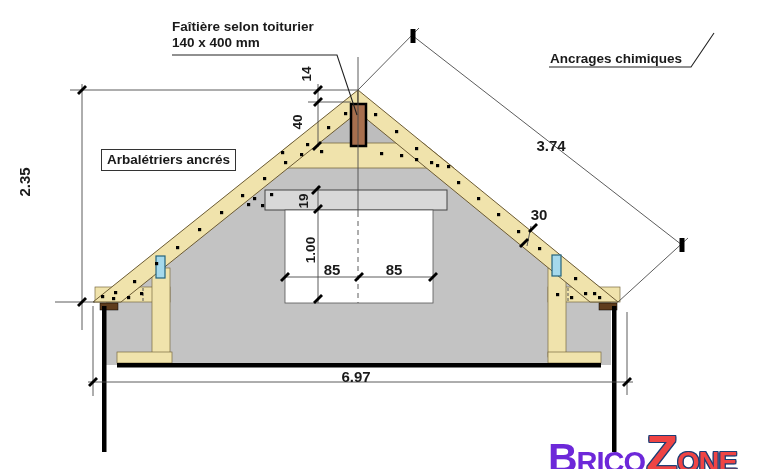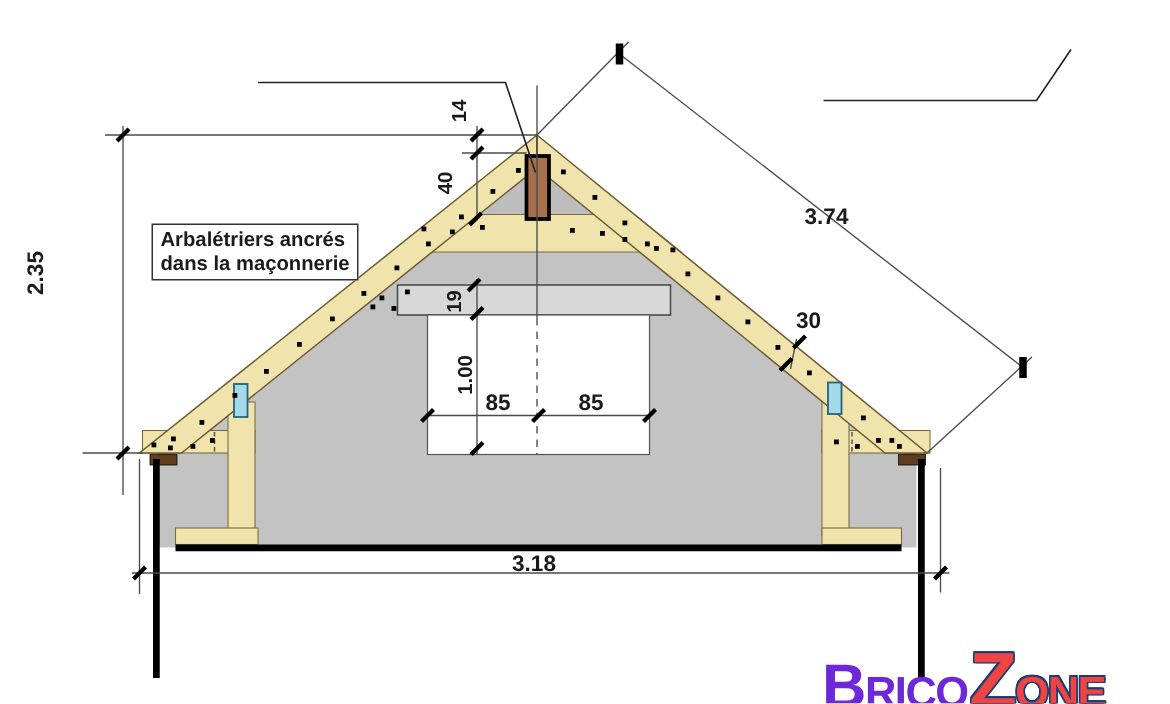--- a/index.html
+++ b/index.html
@@ -161,36 +161,40 @@
       <line x1="429" y1="281" x2="437" y2="273"></line>
       <line x1="89" y1="386" x2="97" y2="378"></line>
       <line x1="623" y1="386" x2="631" y2="378"></line>
       <line x1="529" y1="232" x2="537" y2="224"></line>
       <line x1="520" y1="247" x2="528" y2="239"></line>
       <line x1="413" y1="29" x2="413" y2="43" stroke-width="5"></line>
       <line x1="682" y1="238" x2="682" y2="252" stroke-width="5"></line>
     </g>
   </svg>
 
-
+  <div class="lbl note" style="left:172px;top:19px;">
+    <div>Faîtière selon toiturier</div>
+    <div>140 x 400 mm</div>
+  </div>
+
+  <div class="lbl note" style="left:550px;top:51px;">Ancrages chimiques</div>
 
   <div class="lbl note boxed" style="left:101px;top:149px;">
     <div>Arbalétriers ancrés</div>
-    <div>dans la maçonnerie</div>
   </div>
 
   <div class="lbl dim rot" style="left:24px;top:182px;">2.35</div>
   <div class="lbl dim-sm rot" style="left:306px;top:74px;">14</div>
   <div class="lbl dim-sm rot" style="left:297px;top:122px;">40</div>
   <div class="lbl dim-sm rot" style="left:303px;top:201px;">19</div>
   <div class="lbl dim-sm rot" style="left:310px;top:250px;">1.00</div>
   <div class="lbl dim ctr" style="left:332px;top:269px;">85</div>
   <div class="lbl dim ctr" style="left:394px;top:269px;">85</div>
   <div class="lbl dim ctr" style="left:539px;top:214px;">30</div>
   <div class="lbl dim ctr" style="left:551px;top:145px;text-align:center;">3.74</div>
-  <div class="lbl dim ctr" style="left:356px;top:376px;">3.18</div>
+  <div class="lbl dim ctr" style="left:356px;top:376px;">6.97</div>
 
 
   <div class="logo">
     <span class="solid">Brico</span><span class="outline">Zone</span>
   </div>
 
 </div>
 
 </body></html>

